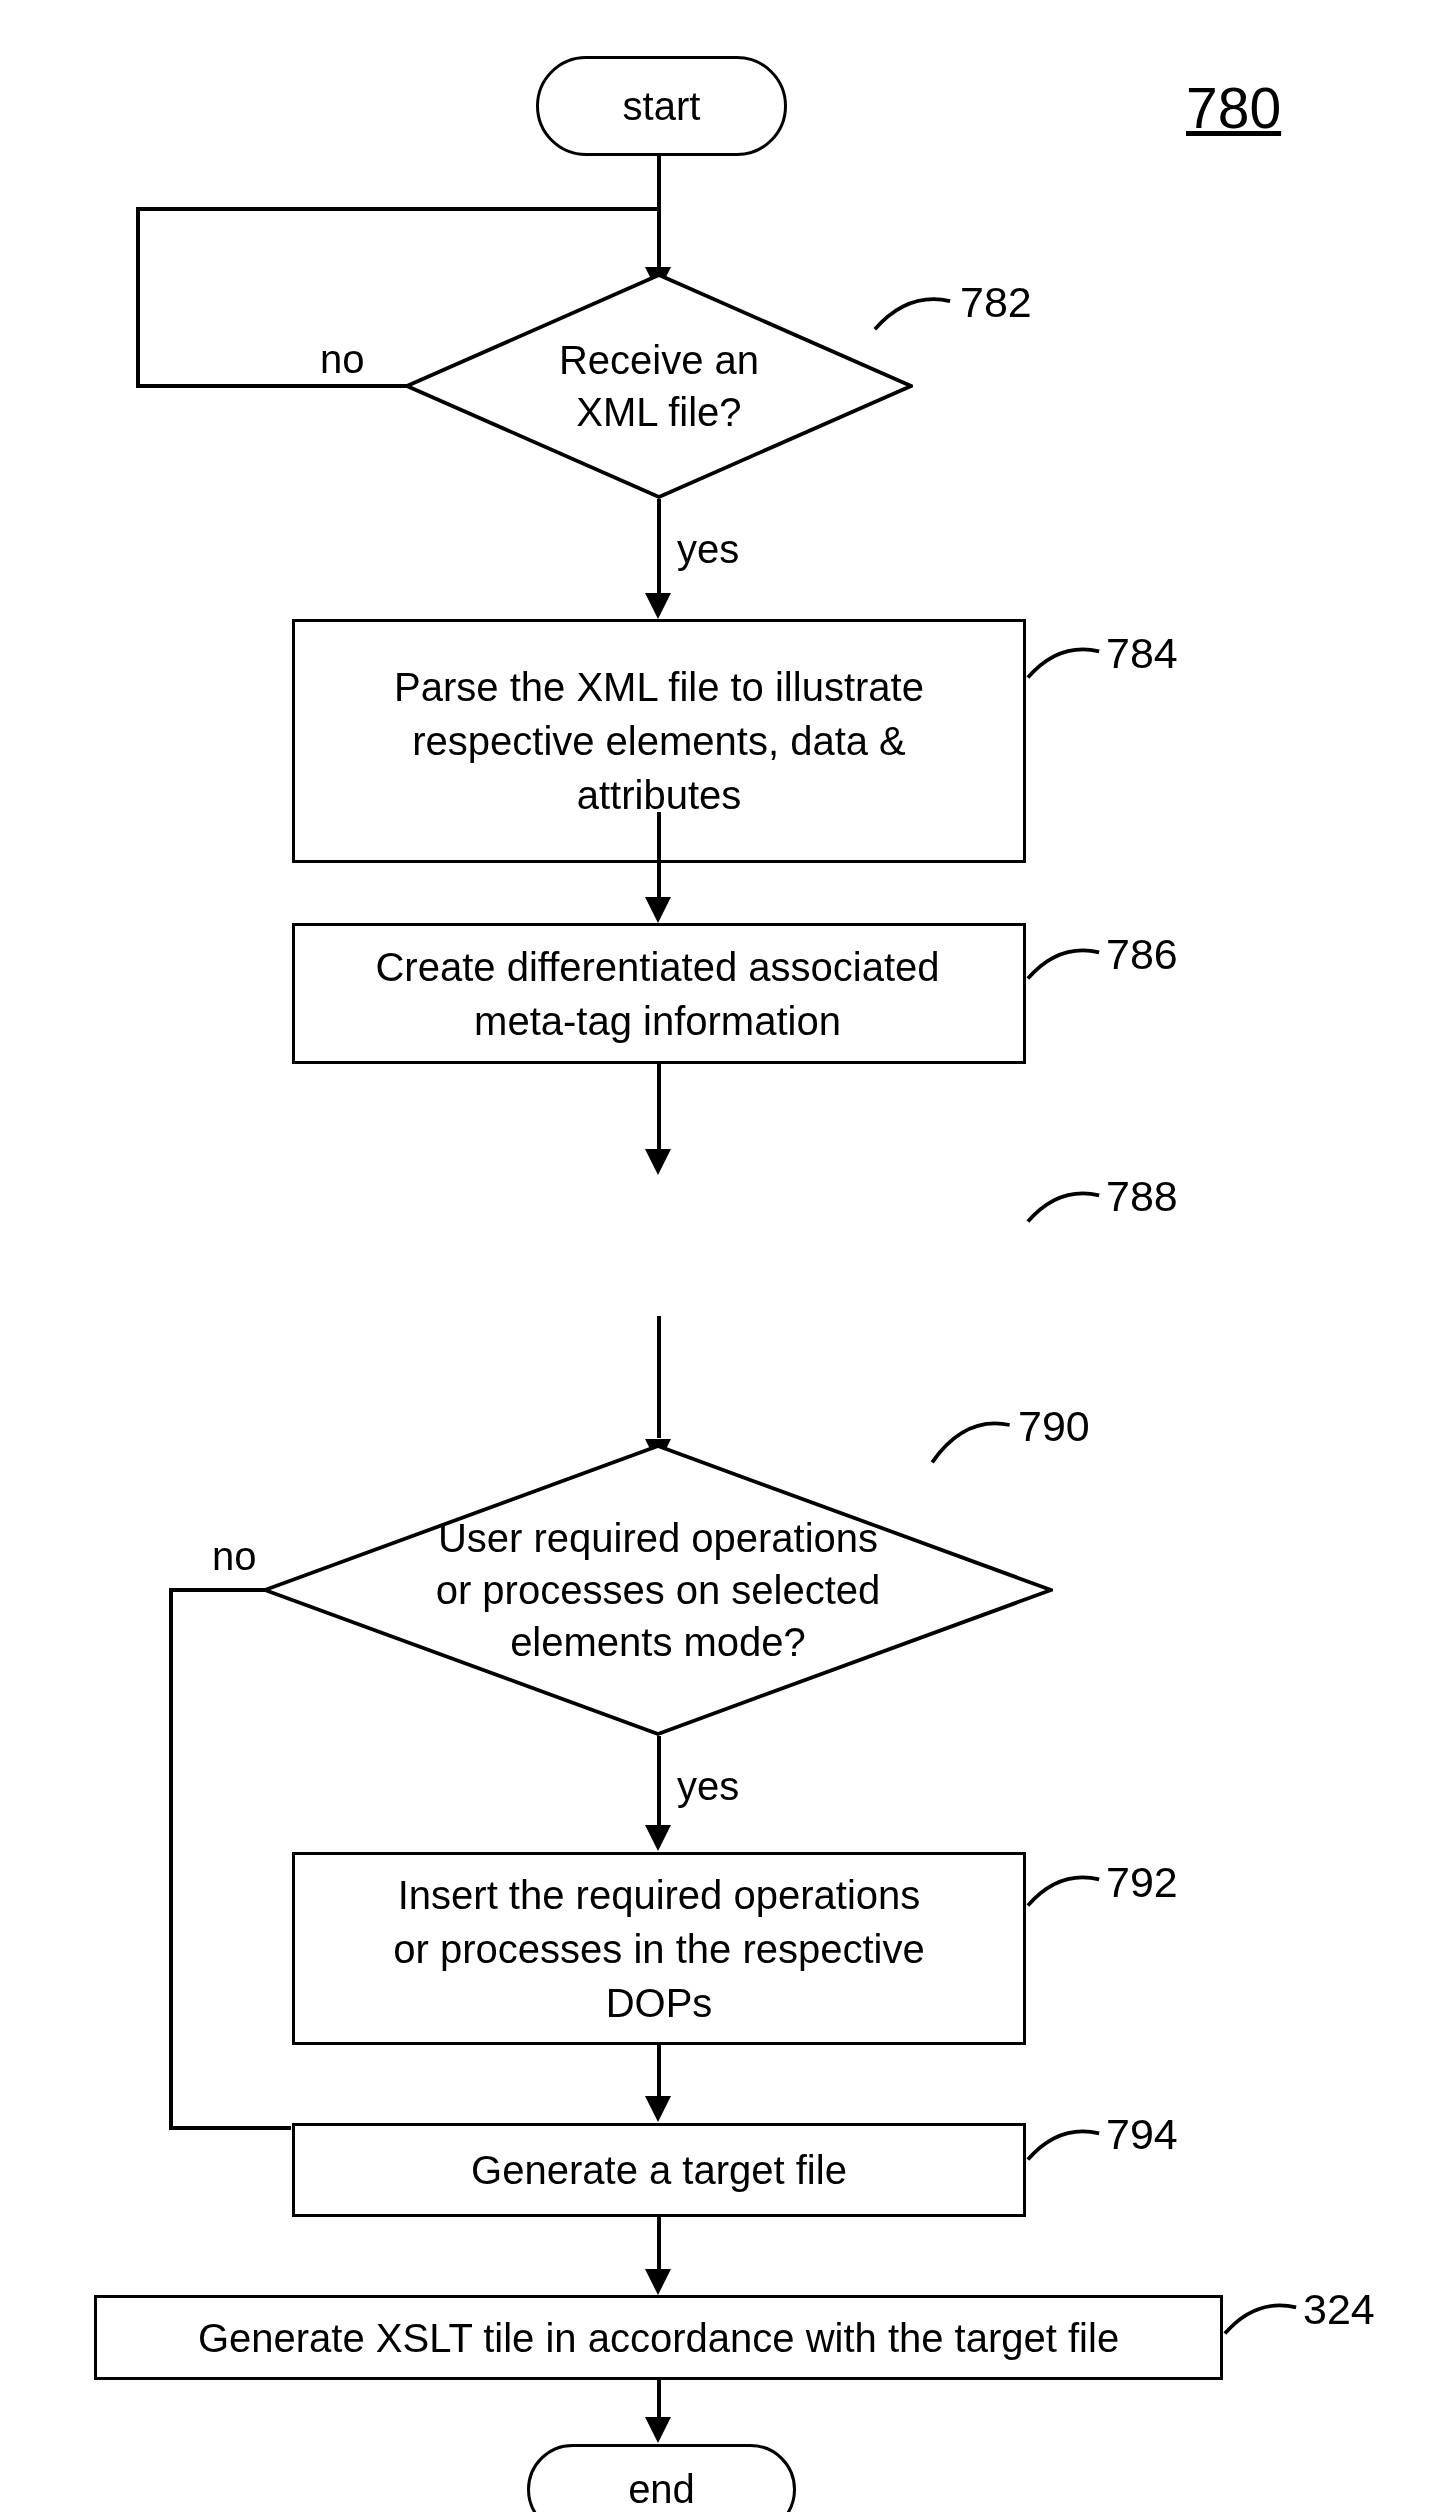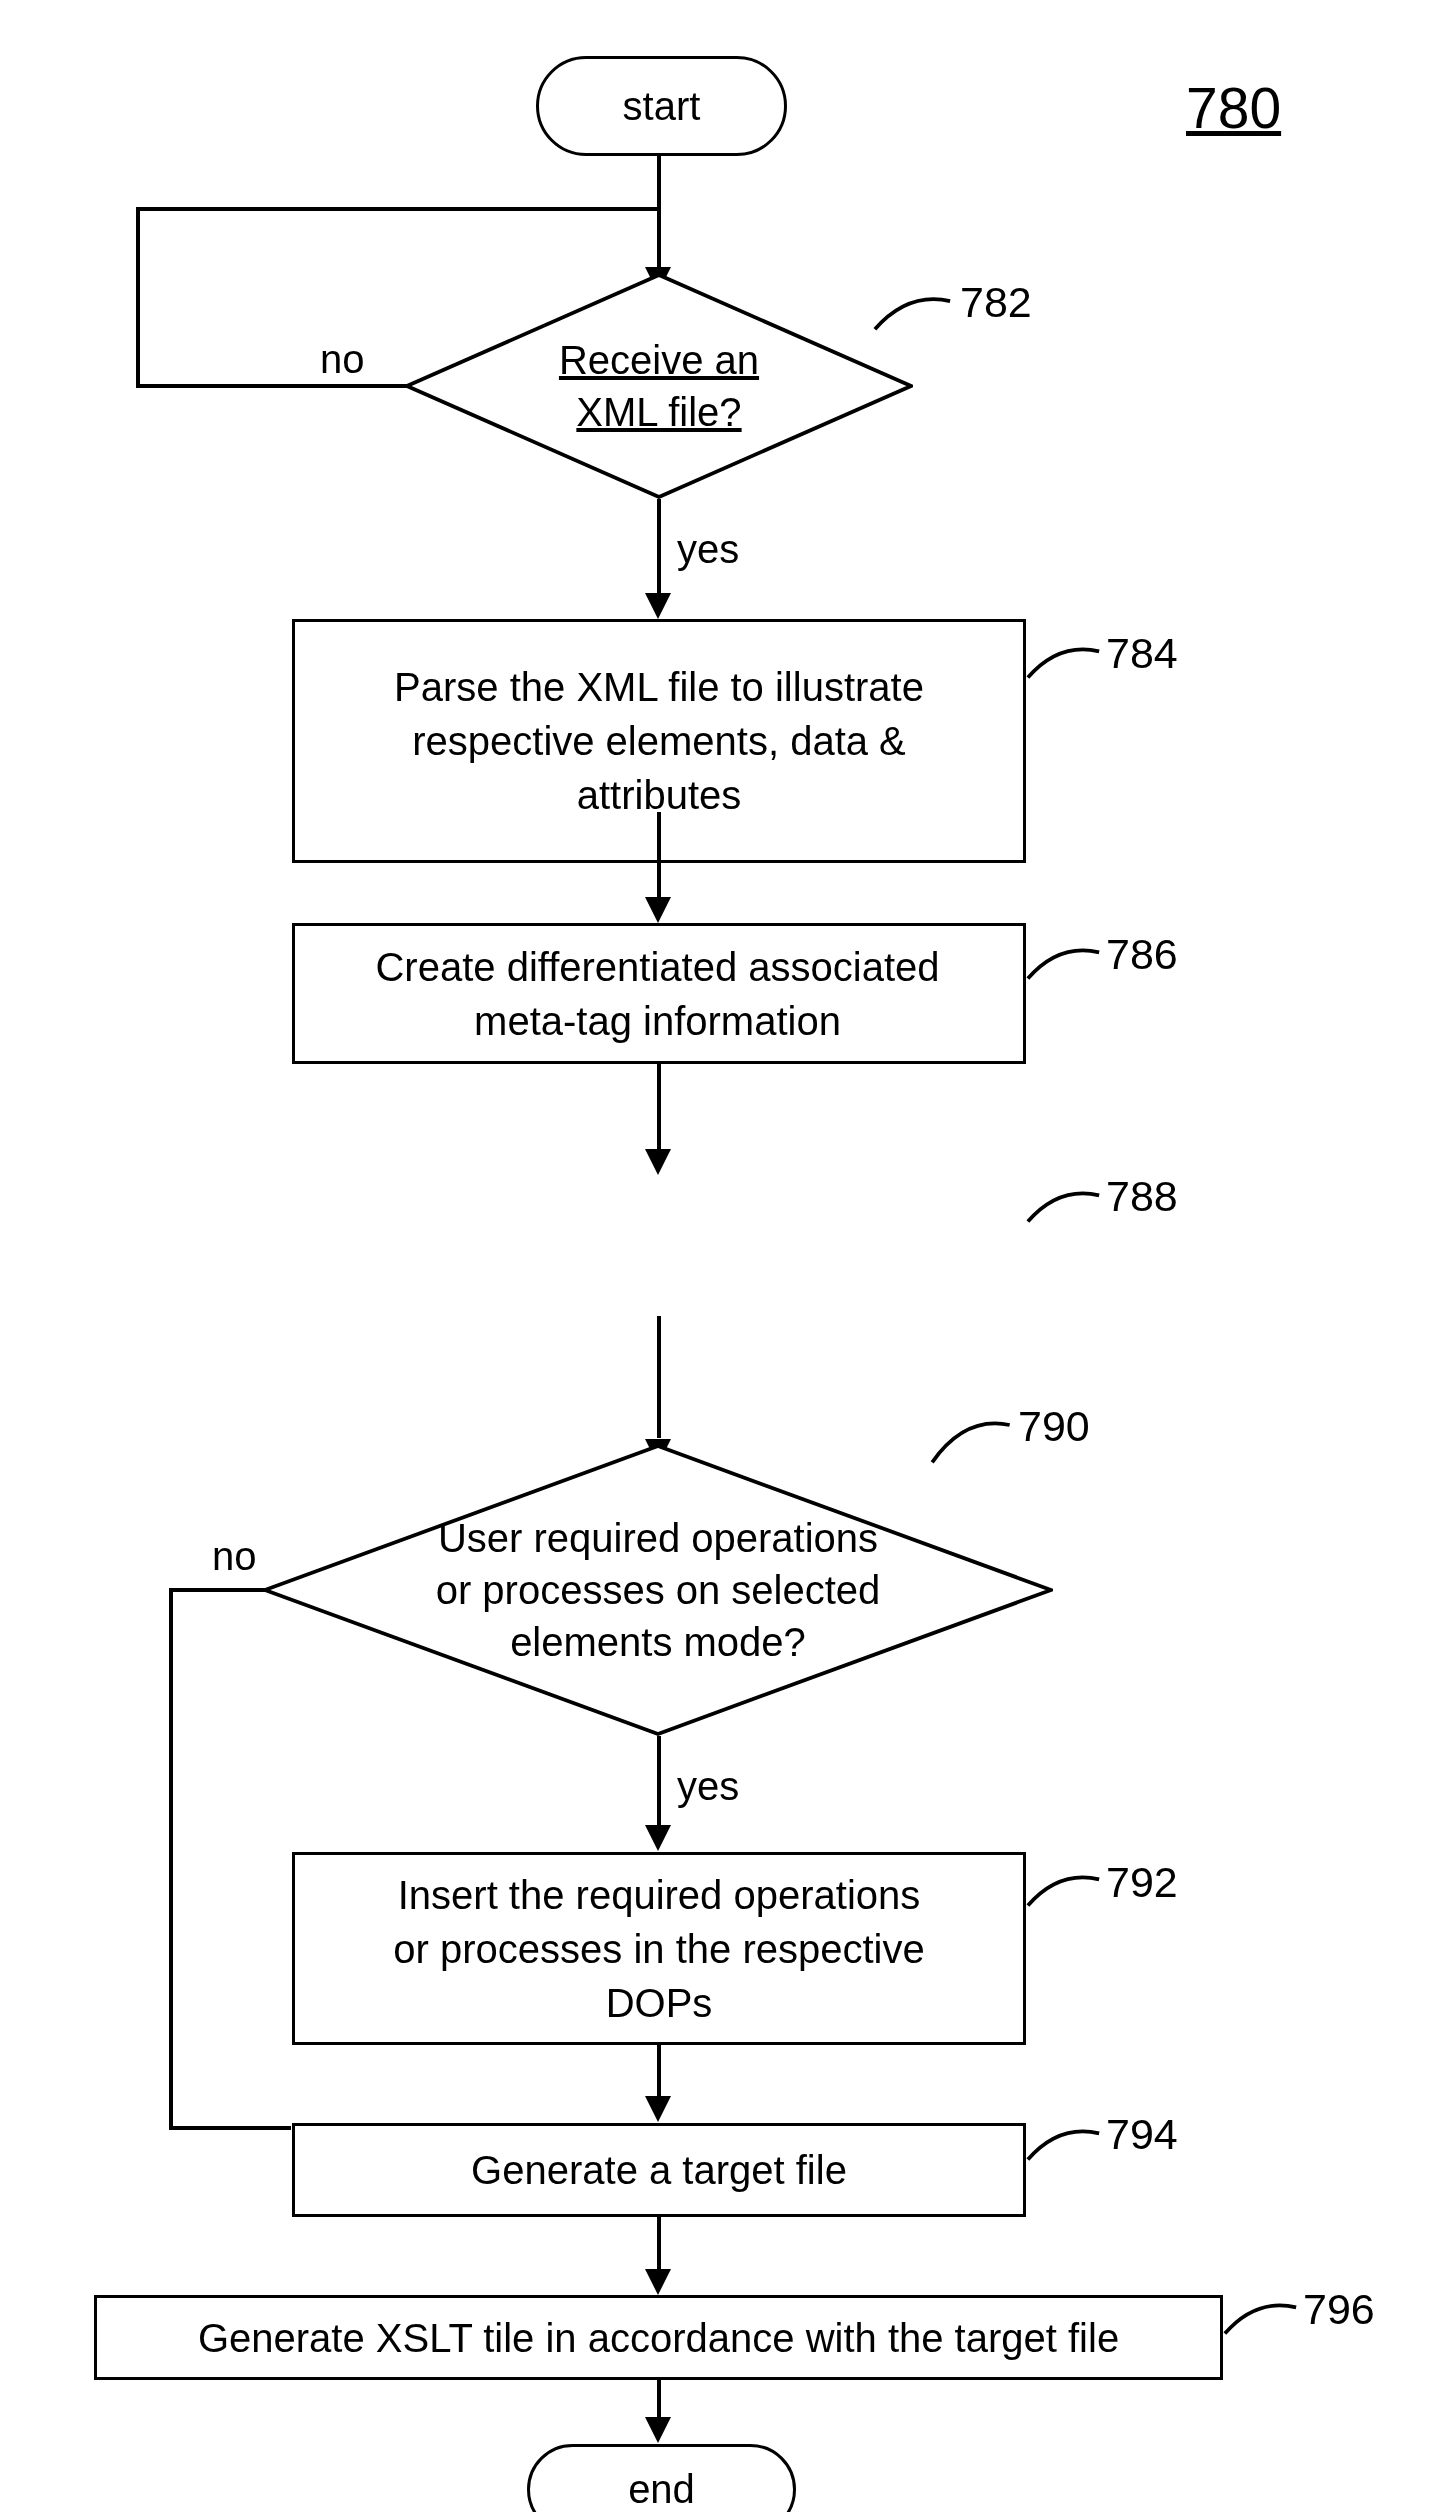--- a/index.html
+++ b/index.html
@@ -99,21 +99,21 @@
   </div>
 
   <div class="arrow-line" style="left:657px; top:154px; width:3.8px; height:113px;"></div>
   <div class="arrowhead-down" style="left:645px; top:267px;"></div>
 
   <div class="diamond" style="left:405px; top:273px; width:508px; height:226px;">
     <svg width="508" height="226" viewBox="0 0 540 240">
       <polygon points="270,2 538,120 270,238 2,120" fill="white" stroke="black" stroke-width="4"></polygon>
     </svg>
     <div class="dlabel">
-        <span style="white-space:pre-line;text-decoration:underline;">Receive an
+        <span style="white-space:pre-line;">Receive an
 XML file?</span>
       </div>
   </div>
 
   <svg class="leader" style="left:870px; top:287px;" width="85" height="47" viewBox="0 0 90 50">
       <path d="M5 45 Q 40 5 85 15" stroke="black" stroke-width="4" fill="none"></path>
     </svg>
   <div class="ref-label" style="left:960px; top:278px;">782</div>
 
   <div class="arrow-line" style="left:136px; top:384px; width:272px; height:3.8px;"></div>
@@ -205,21 +205,21 @@
 
   <div class="arrow-line" style="left:657px; top:2217px; width:3.8px; height:52px;"></div>
   <div class="arrowhead-down" style="left:645px; top:2269px;"></div>
 
   <div class="process" style="left:94px; top:2295px; width:1129px; height:85px;">
     <span>Generate XSLT tile in accordance with the target file</span>
   </div>
   <svg class="leader" style="left:1223px; top:2296px;" width="75" height="47" viewBox="0 0 80 50">
       <path d="M2 40 Q 35 2 78 12" stroke="black" stroke-width="4" fill="none"></path>
     </svg>
-  <div class="ref-label" style="left:1303px; top:2285px;">796</div>
+  <div class="ref-label" style="left:1303px; top:2285px;">324</div>
 
   <div class="arrow-line" style="left:657px; top:2380px; width:3.8px; height:38px;"></div>
   <div class="arrowhead-down" style="left:645px; top:2417px;"></div>
 
   <div class="terminator" style="left:527px; top:2444px; width:263px; height:85px;">
     <span>end</span>
   </div>
 
 </div>
 

